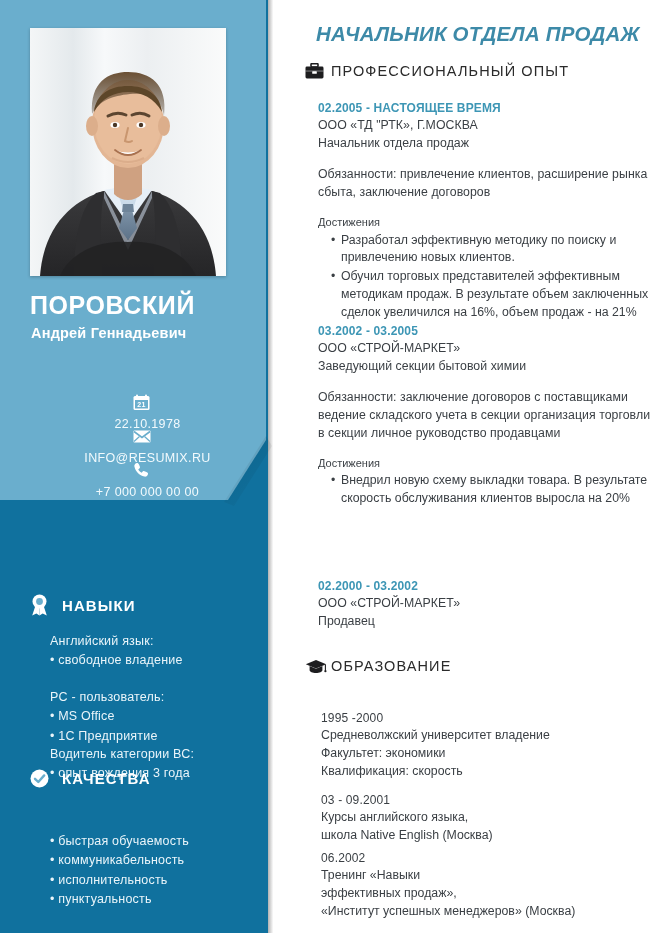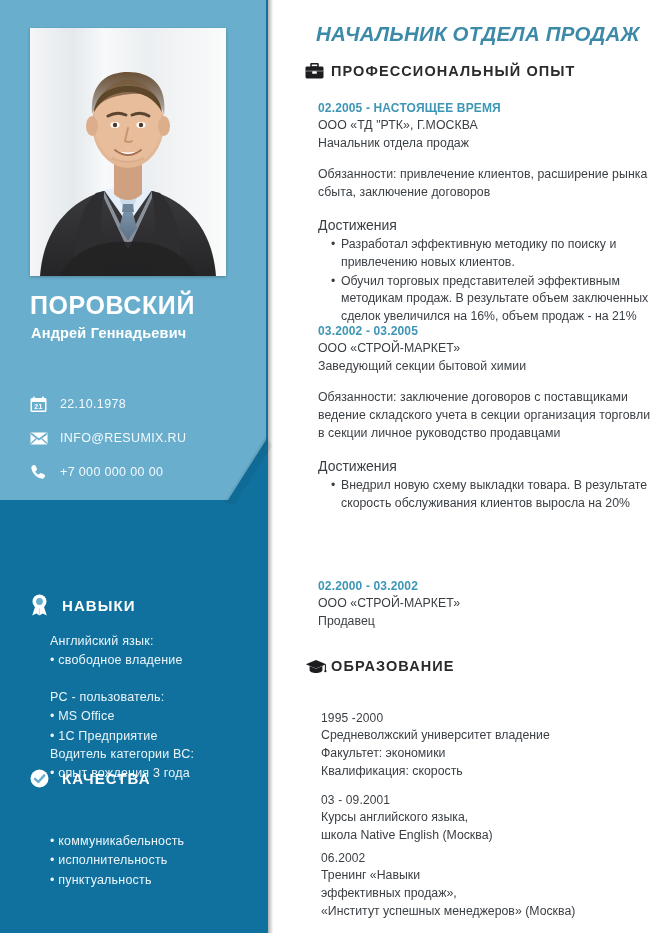--- a/index.html
+++ b/index.html
@@ -86,20 +86,21 @@
     left: 30px; top: 387px;
     width: 235px;
   }
   .contact-row {
     display: flex;
     align-items: center;
     height: 34px;
     color: #f2fafd;
     font-size: 12.5px;
     letter-spacing: .35px;
+    flex-direction: column;
   }
   .contact-row .ico {
     width: 30px; height: 20px;
     display: flex; align-items: center;
     flex: 0 0 30px;
   }
   .contact-row .ico svg { display: block; }
 
   
   .sb-head {
@@ -151,21 +152,21 @@
     font-weight: bold;
     letter-spacing: .2px;
   }
   .sec-head {
     position: absolute;
     left: 0px;
     display: flex;
     align-items: center;
     color: #2b2b2b;
     font-size: 14.5px;
-    font-weight: bold;
+    font-weight: normal;
     letter-spacing: 1.1px;
   }
   .sec-head .ico { width: 26px; flex: 0 0 26px; display:flex; align-items:center; }
   .sec-exp { top: 63px; }
   .sec-edu { top: 658px; }
 
   .block { position: absolute; left: 13px; width: 340px; }
   .date {
     color: #3d96b5;
     font-size: 12px;
@@ -173,21 +174,21 @@
     letter-spacing: .15px;
     line-height: 1.45;
   }
   .org, .role, .para {
     color: #3a3f44;
     font-size: 12.3px;
     line-height: 1.45;
     letter-spacing: .05px;
   }
   .para { margin-top: 13px; }
-  .ach-label { color:#3a3f44; font-size:14px; line-height:1.45; margin-top: 13px; }
+  .ach-label { color:#3a3f44; font-size:11px; line-height:1.45; margin-top: 13px; }
   .bullets { margin-top: 1px; padding-left: 13px; list-style: none; }
   .bullets li {
     position: relative;
     color: #3a3f44;
     font-size: 12.3px;
     line-height: 1.45;
     padding-left: 10px;
     margin-top: 1px;
   }
   .bullets li::before {
@@ -357,20 +358,21 @@
     <div class="sb-head sb-head-quals">
       <span class="ico">
         <svg width="19" height="19" viewBox="0 0 19 19">
           <circle cx="9.5" cy="9.5" r="9" fill="#ffffff"></circle>
           <path d="M5 9.8 L8.3 13 L14.2 6.4" stroke="#6aaecd" stroke-width="2.4" fill="none" stroke-linecap="round" stroke-linejoin="round"></path>
         </svg>
       </span>
       <span>КАЧЕСТВА</span>
     </div>
     <div class="sb-group quals-list">
+      <span class="g-item">• быстрая обучаемость</span>
       <span class="g-item">• коммуникабельность</span>
       <span class="g-item">• исполнительность</span>
       <span class="g-item">• пунктуальность</span>
     </div>
   </div>
 
   <div class="main">
 
     <div class="job-title-head">НАЧАЛЬНИК ОТДЕЛА ПРОДАЖ</div>
 

